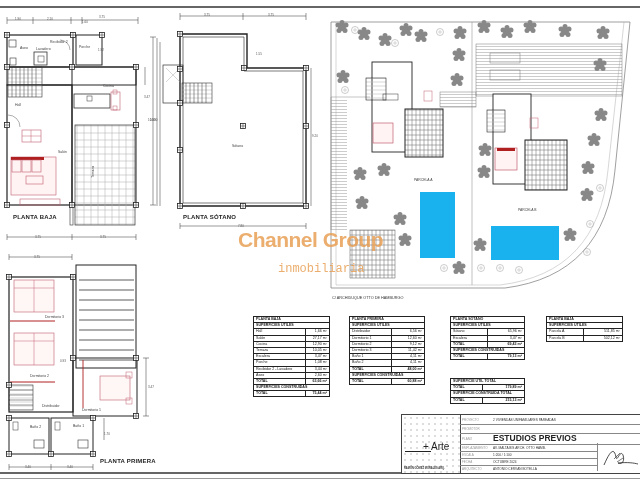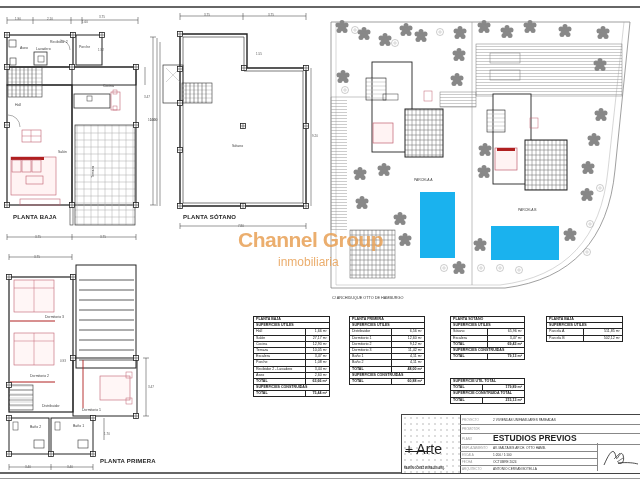--- a/index.html
+++ b/index.html
@@ -14,21 +14,21 @@
   .dim { font-size:3px; color:#555; }
   .watermark { font-size:21px; font-weight:bold; color:#e8a055; opacity:0.85; letter-spacing:-0.5px; }
   .watermark-sub { font-size:12px; color:#e8a055; opacity:0.85; }
   table.area { position:absolute; border-collapse:collapse; font-size:3.6px; background:#fff; }
   table.area td { border:0.7px solid #222; padding:0 2px; height:5.2px; line-height:5px; white-space:nowrap; }
   table.area td.h { font-weight:bold; }
   table.area td.v { text-align:right; }
   table.area tr.total td { font-weight:bold; }
   .tblock { position:absolute; left:401px; top:414px; width:238px; height:58px; border:1px solid #444; background:#fff; }
   .tb-logo { position:absolute; left:0; top:0; width:58px; height:58px; border-right:1px solid #444; background-image:radial-gradient(circle, #ddd 1px, transparent 1.3px); background-size:6px 6px; }
-  .tb-logo-text { position:absolute; left:3px; top:26px; font-size:14px; color:#222; }
+  .tb-logo-text { position:absolute; left:21px; top:26px; font-size:10px; color:#222; }
   .tb-logo-line { position:absolute; left:3px; top:36px; width:26px; height:0.8px; background:#222; }
   .tb-logo-foot { position:absolute; left:2px; top:52px; font-size:2.6px; font-weight:bold; color:#333; }
   .tb-row { position:absolute; left:58px; width:180px; border-bottom:0.6px solid #888; font-size:3px; }
   .tb-key { position:absolute; left:2px; color:#999; font-size:3px; }
   .tb-val { position:absolute; left:33px; color:#333; font-size:3.2px; white-space:nowrap; }
   .tb-title { position:absolute; left:33px; font-size:8.5px; font-weight:bold; color:#222; white-space:nowrap; }
   .tb-sig { position:absolute; left:195px; top:28px; width:42px; height:28px; border-left:0.6px solid #888; }
   .street { font-size:3.8px; color:#333; }
   .parcela { font-size:3.4px; color:#444; }
 </style>
@@ -311,21 +311,21 @@
 <div class="abs dim" style="left:104px;top:432px;">1.70</div>
 <div class="abs dim" style="left:25px;top:465px;">3.40</div>
 <div class="abs dim" style="left:67px;top:465px;">3.40</div>
 <div class="abs label" style="left:100px;top:458px;">PLANTA PRIMERA</div>
 
 <div class="abs parcela" style="left:414px;top:178px;">PARCELA A</div>
 <div class="abs parcela" style="left:518px;top:208px;">PARCELA B</div>
 <div class="abs street" style="left:332px;top:296px;">C/ ARCHIDUQUE OTTO DE HAMBURGO</div>
 
 <div class="abs watermark" style="left:222px;top:228px;margin-left:16px;">Channel Group</div>
-<div class="abs watermark-sub" style="left:278px;top:255px;">inmobiliaria</div>
+<div class="abs watermark-sub" style="left:278px;top:262px;font-family:Liberation Mono, monospace;">inmobiliaria</div>
 
 <table class="area" style="left:253px;top:316px;width:77px;">
   <tbody>
       <tr>
         <td colspan="2" class="h">PLANTA BAJA</td>
       </tr>
   <tr>
         <td colspan="2" class="h">SUPERFICIES ÚTILES</td>
       </tr>
   <tr>

